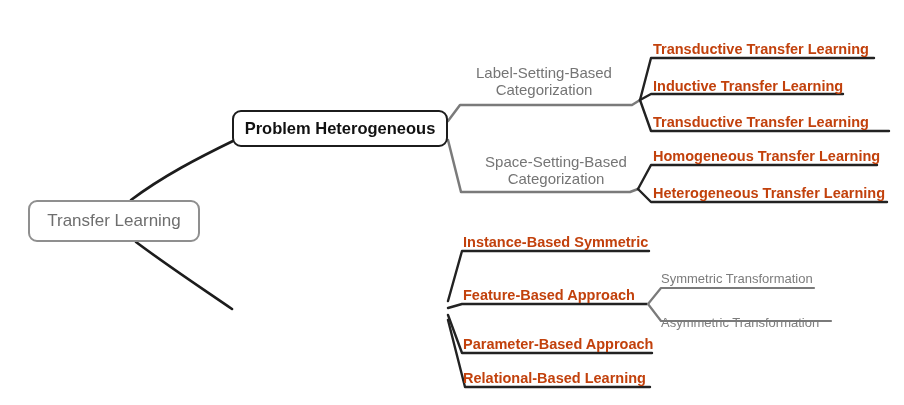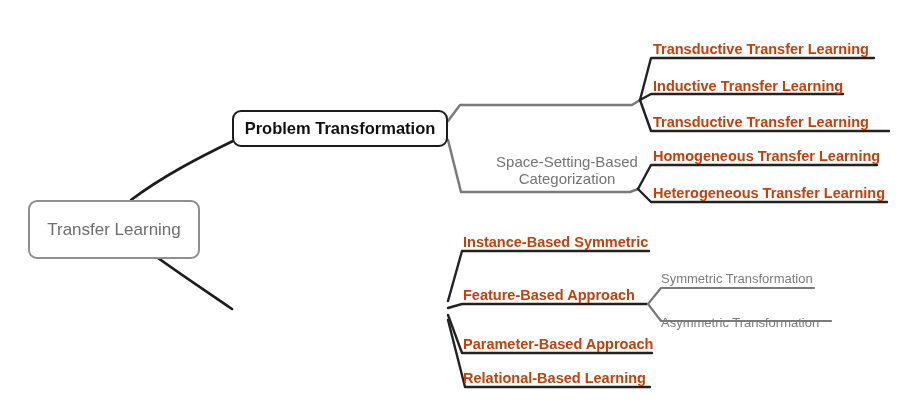--- a/index.html
+++ b/index.html
@@ -13,21 +13,21 @@
   .edges{position:absolute;left:0;top:0;width:904px;height:405px;}
   .node-box{
     position:absolute;
     display:flex;align-items:center;justify-content:center;
     background:#ffffff;
     border-radius:9px;
     box-sizing:border-box;
     white-space:nowrap;
   }
   .root-box{
-    left:28px;top:200px;width:172px;height:59px;
+    left:28px;top:200px;width:172px;height:42px;
     border:2.5px solid #8f8f8f;
     color:#6e6e6e;font-size:17px;font-weight:400;
   }
   .black-box{
     border:2.6px solid #1c1c1c;
     color:#111111;font-size:16.5px;font-weight:700;
   }
   .problem-box{left:232px;top:110px;width:216px;height:37px;}
   .solution-box{left:231px;top:293px;width:215px;height:37px;}
   .gray-group-label{
@@ -75,26 +75,27 @@
 
     <path d="M 648,304 L 661,288 L 814,288" stroke="#7a7a7a" stroke-width="2.2"></path>
     <path d="M 648,304 L 661,321 L 831,321" stroke="#7a7a7a" stroke-width="2.2"></path>
   </svg>
 
   <div class="node-box root-box">
     <span>Transfer Learning</span>
   </div>
 
   <div class="node-box black-box problem-box">
-    <span>Problem Transformation</span>
+    <span>Problem Heterogeneous</span>
   </div>
 
 
+  <div class="gray-group-label" style="left:455px;top:64px;">Label-Setting-Based Categorization</div>
 
-  <div class="gray-group-label" style="left:478px;top:153px;">Space-Setting-Based Categorization</div>
+  <div class="gray-group-label" style="left:455px;top:153px;padding-left:12px;">Space-Setting-Based Categorization</div>
 
   <div class="leaf-bold" style="left:653px;top:41px;">Transductive Transfer Learning</div>
   <div class="leaf-bold" style="left:653px;top:78px;">Inductive Transfer Learning</div>
   <div class="leaf-bold" style="left:653px;top:114px;">Transductive Transfer Learning</div>
 
   <div class="leaf-bold" style="left:653px;top:148px;">Homogeneous Transfer Learning</div>
   <div class="leaf-bold" style="left:653px;top:185px;">Heterogeneous Transfer Learning</div>
 
   <div class="leaf-bold" style="left:463px;top:234px;">Instance-Based Symmetric</div>
   <div class="leaf-bold" style="left:463px;top:287px;">Feature-Based Approach</div>

